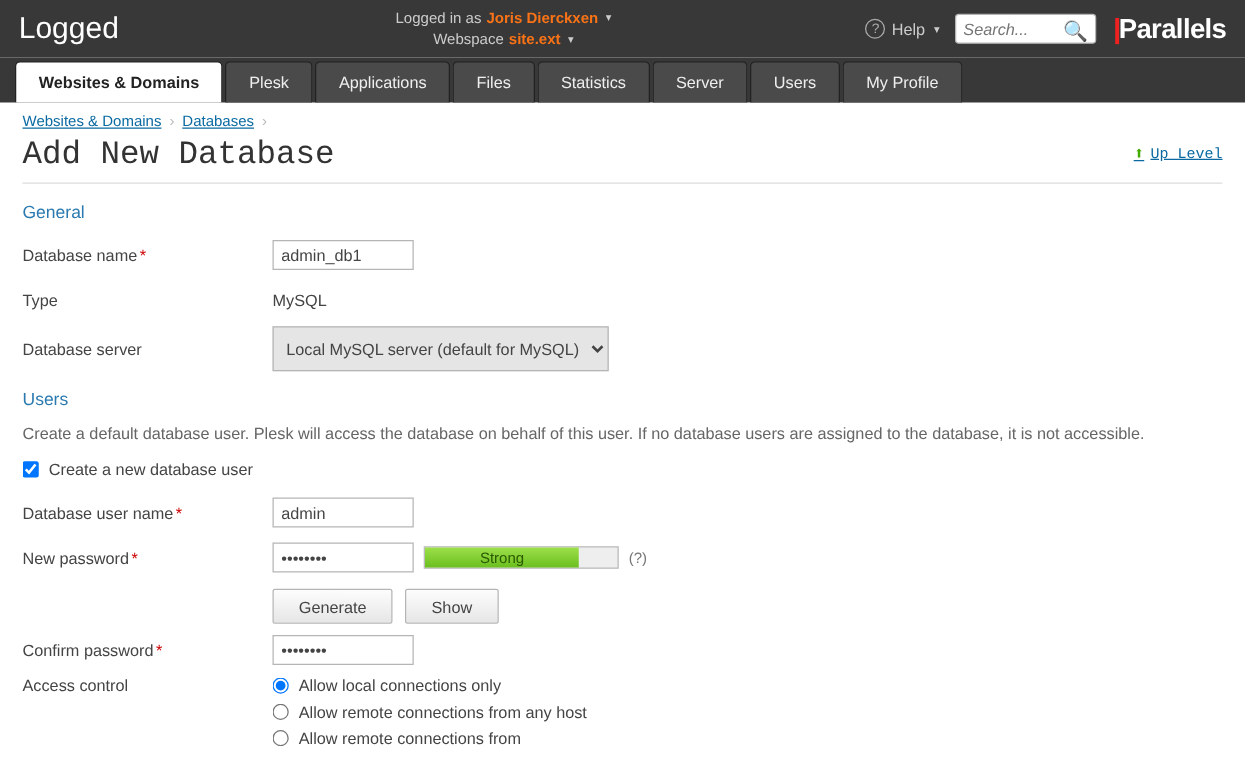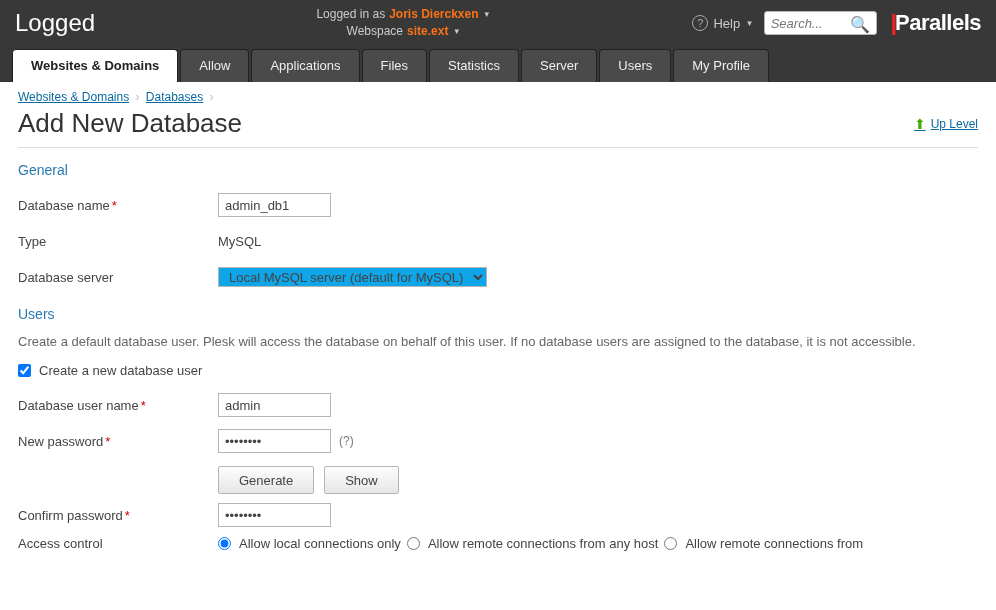--- a/index.html
+++ b/index.html
@@ -20,48 +20,48 @@
     .parallels .bars { color:#e22; letter-spacing:-6px; margin-right:4px; font-weight:900; }
     
     .tabbar { background: #383838; padding: 0 12px; display:flex; gap:2px; height:36px; align-items:flex-end; }
     .tab { background:#4a4a4a; color:#eee; padding:8px 18px 9px; border-radius:4px 4px 0 0; font-size:13px; cursor:pointer; border:1px solid #222; border-bottom:none; }
     .tab.active { background:#fff; color:#222; font-weight:600; }
     
     .page { padding: 8px 18px 30px; }
     .breadcrumb { font-size:12px; color:#888; margin-bottom:4px; }
     .breadcrumb a { color:#0a6aa1; text-decoration:underline; }
     .breadcrumb .sep { color:#bbb; margin:0 3px; }
-    .page-head { display:flex; align-items:center; margin-bottom:8px; }
+    .page-head { display:flex; align-items:center; margin-bottom:8px;font-family:Liberation Mono, monospace; }
     .page-title { font-size:26px; font-weight:400; color:#333; flex:1; }
     .up-level { display:flex; align-items:center; gap:5px; color:#0a6aa1; text-decoration:underline; font-size:12px; cursor:pointer; }
     .up-icon { color:#4a0; font-size:14px; }
     
     hr.div { border:none; border-top:1px solid #ddd; margin:8px 0 14px; }
     
     .section-title { color:#2a7ab0; font-size:14px; margin:14px 0 10px; padding-bottom:2px; }
     .section-desc { color:#666; font-size:13px; margin-bottom:14px; }
     
     .form-row { display:flex; align-items:center; min-height:30px; margin-bottom:6px; }
     .form-label { width:200px; color:#444; font-size:13px; }
     .req { color:#c00; margin-left:2px; }
     .form-field { flex:1; display:flex; align-items:center; gap:8px; }
     
     input[type=text], input[type=password] { width:113px; height:24px; border:1px solid #b5b5b5; padding:0 6px; font-size:13px; color:#444; background:#fff; }
-    select { height:20px; border:1px solid #b5b5b5; background:#0ea5e9; font-size:13px; padding:0 6px; color:#444; min-width:260px; }
+    select { height:36px; border:1px solid #b5b5b5; background:#e5e5e5; font-size:13px; padding:0 6px; color:#444; min-width:260px; }
     
     .strength { display:inline-block; width:156px; height:18px; border:1px solid #bbb; background:#eee; position:relative; }
     .strength-fill { background:linear-gradient(#9de04a,#6bbf1f); width:80%; height:100%; display:flex; align-items:center; justify-content:center; color:#2a5a00; font-size:12px; }
     .hint-q { color:#777; font-size:12px; }
     
     .btn { height:28px; padding:0 20px; border:1px solid #b5b5b5; background:linear-gradient(#fdfdfd,#e6e6e6); color:#444; font-size:13px; cursor:pointer; border-radius:2px; }
     
     .btn-row { display:flex; gap:10px; margin-top:4px; }
     
     .check-row { display:flex; align-items:center; gap:8px; margin:12px 0; }
-    .radio-stack { display:flex; flex-direction:row; gap:6px; }
+    .radio-stack { display:flex; flex-direction:column; gap:6px; }
     .radio-item { display:flex; align-items:center; gap:8px; font-size:13px; }
   </style>
 </head>
 <body>
 
 <div class="topbar">
   <div class="brand">Logged</div>
   <div class="topbar-center">
     <div class="topbar-row">
       <span>Logged in as</span>
@@ -84,21 +84,21 @@
     <span class="mag">🔍</span>
   </div>
   <div class="parallels">
     <span class="bars">||</span><span>Parallels</span>
   </div>
 </div>
 
 <div class="tabbar">
 
 <div class="tab active">Websites &amp; Domains</div>
-    <div class="tab">Allow</div>
+    <div class="tab">Plesk</div>
     <div class="tab">Applications</div>
     <div class="tab">Files</div>
     <div class="tab">Statistics</div>
     <div class="tab">Server</div>
     <div class="tab">Users</div>
     <div class="tab">My Profile</div>
   </div>
 
 <div class="page">
 
@@ -155,20 +155,23 @@
     <div class="form-label"><span>Database user name</span><span class="req">*</span></div>
     <div class="form-field">
       <input type="text" value="admin" style="">
     </div>
   </div>
 
   <div class="form-row">
     <div class="form-label"><span>New password</span><span class="req">*</span></div>
     <div class="form-field">
       <input type="password" value="••••••••" style="">
+      <div class="strength">
+        <div class="strength-fill">Strong</div>
+      </div>
       <span class="hint-q">(?)</span>
     </div>
   </div>
 
   <div class="form-row">
     <div class="form-label"></div>
     <div class="form-field btn-row">
       <button class="btn">Generate</button>
       <button class="btn">Show</button>
     </div>

